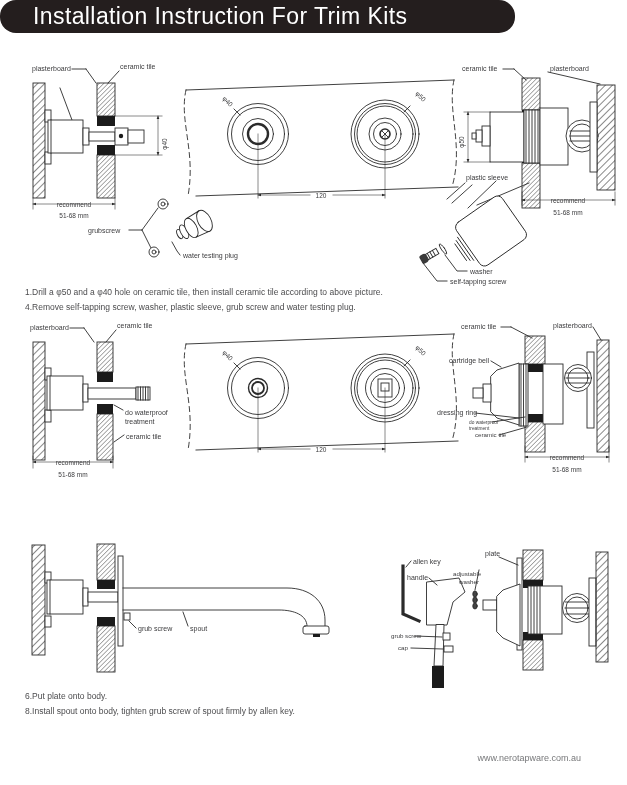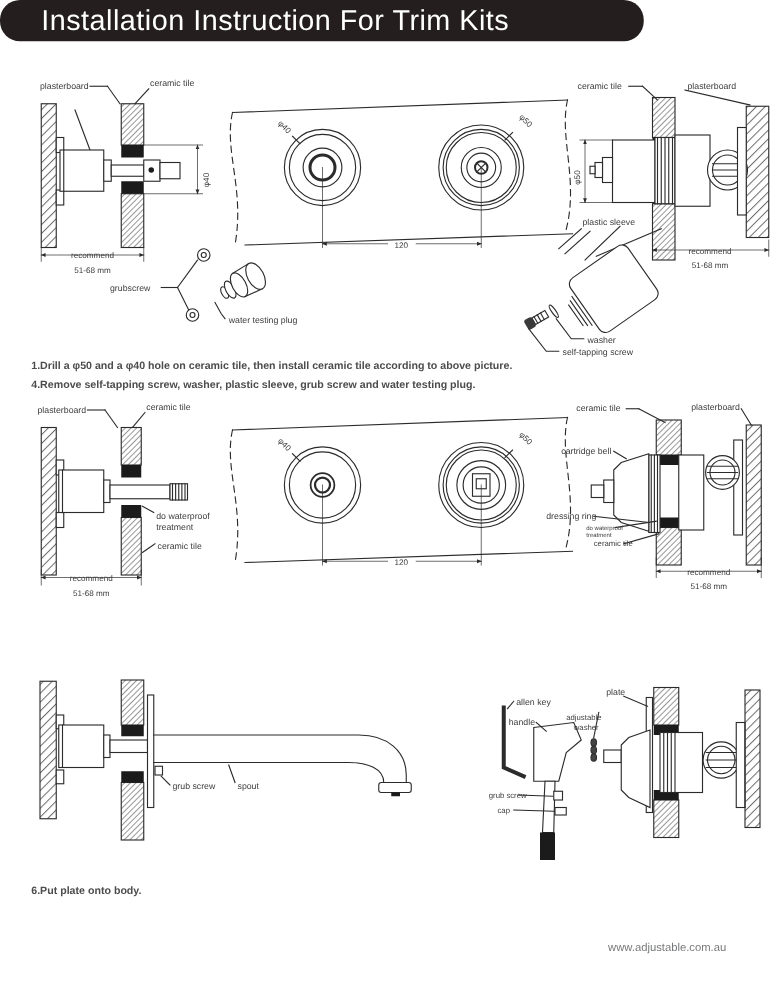--- a/index.html
+++ b/index.html
@@ -11,21 +11,21 @@
   .diagram{position:absolute;}
   svg{overflow:visible;display:block;}
   svg text{font-family:"Liberation Sans",sans-serif;}
   .lbl{font-size:7px;fill:var(--label,#3c3c3e);}
   .lbl2{font-size:6.2px;fill:var(--label,#3c3c3e);}
   .tiny{font-size:4.8px;fill:var(--label,#3c3c3e);}
   .dim{font-size:6.5px;fill:var(--label,#3c3c3e);}
   .s{stroke:var(--ink,#2b2b2b);stroke-width:.9;fill:none;stroke-linecap:square;}
   .thin{stroke-width:.55;}
   .blk{fill:#1b1b1b;stroke:none;}
-  .steps{position:absolute;left:25px;font-size:8.5px;line-height:15.2px;color:var(--text,#4c4c4e);font-weight:bold;}
+  .steps{position:absolute;left:25px;font-size:8.5px;line-height:15.2px;color:var(--text,#4c4c4e);}
   .footer{position:absolute;top:753px;right:46px;font-size:9px;color:var(--footer,#77787a);}
 </style>
 </head>
 <body>
 
 <div class="page">
 
   <svg width="0" height="0" style="position:absolute">
     <defs>
       <pattern id="hp" patternUnits="userSpaceOnUse" width="5" height="5" patternTransform="rotate(45)">
@@ -414,19 +414,20 @@
       <text class="lbl" x="32" y="26">allen key</text>
       <text class="lbl" x="26" y="42">handle</text>
       <text class="lbl2" x="72" y="38">adjustable</text>
       <text class="lbl2" x="78" y="46">washer</text>
       <text class="lbl" x="104" y="18">plate</text>
       <text class="lbl2" x="10" y="100">grub screw</text>
       <text class="lbl2" x="17" y="112">cap</text>
     </svg>
   </div>
 
-  <div class="steps" style="top:705px">
+  <div class="steps" style="top:689px">
     <div class="step">6.Put plate onto body.</div>
-  </div>
-
-  <div class="footer">www.adjustable.com.au</div>
+    <div class="step">8.Install spout onto body, tighten grub screw of spout firmly by allen key.</div>
+  </div>
+
+  <div class="footer">www.nerotapware.com.au</div>
 
 </div>
 
 </body></html>

